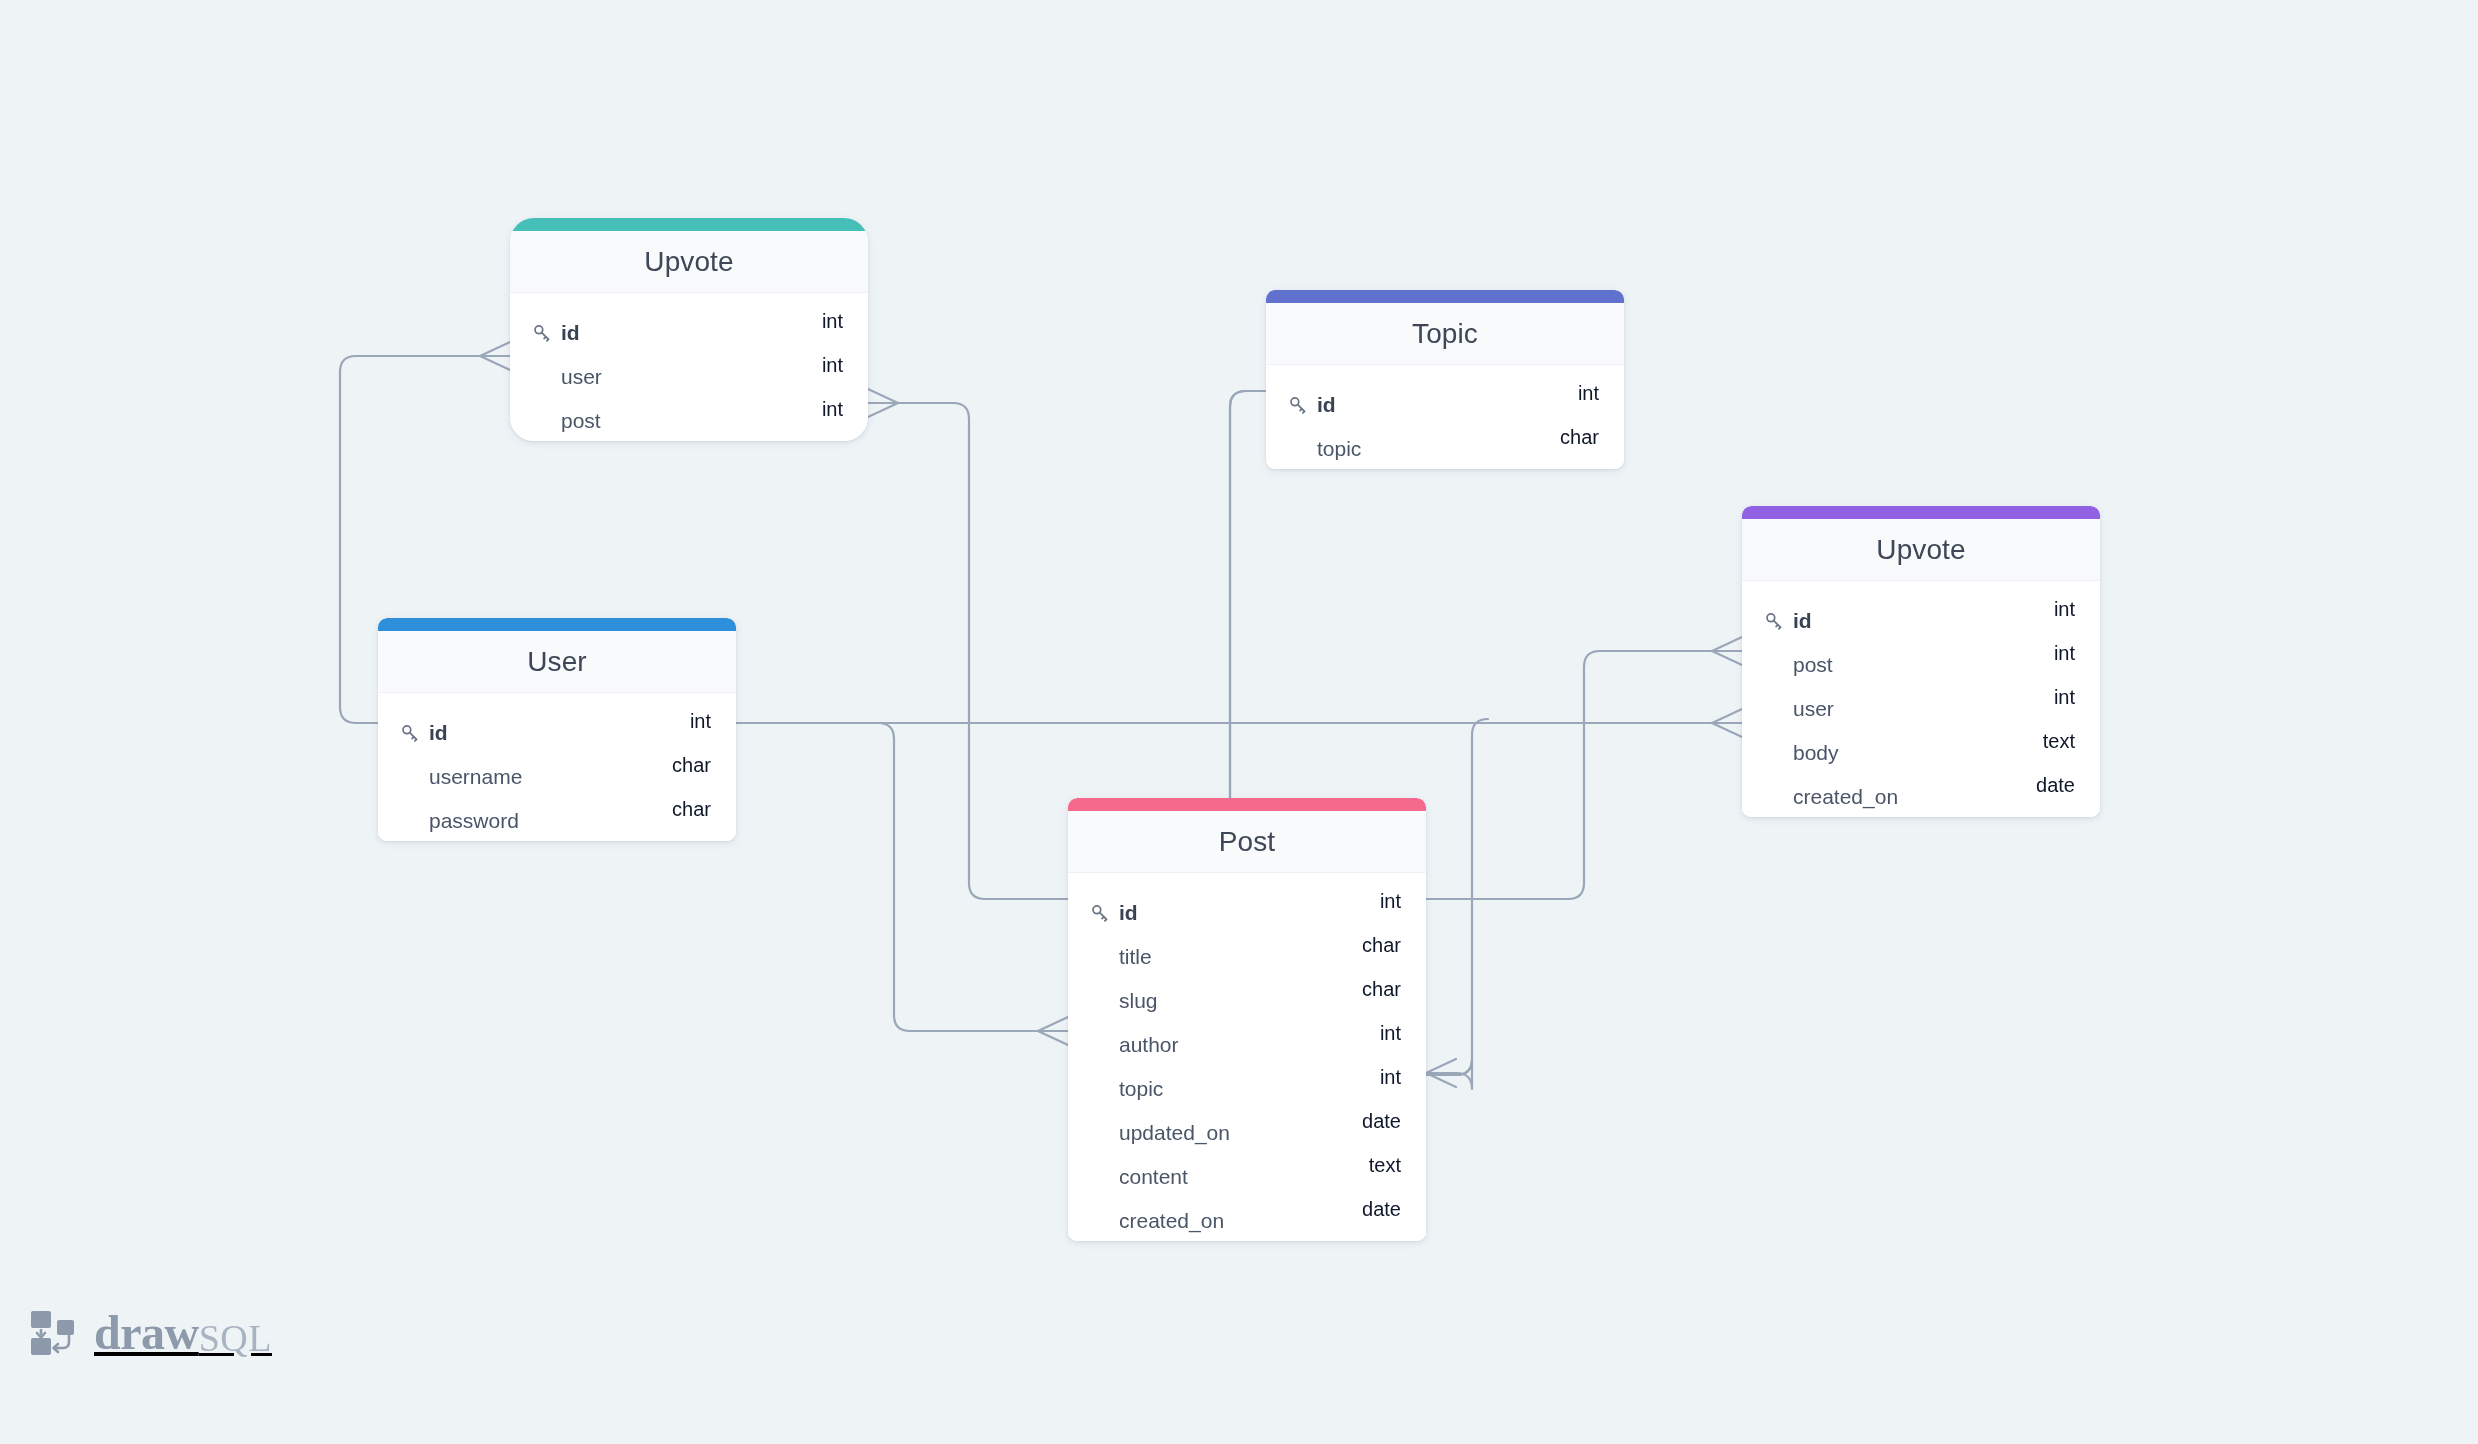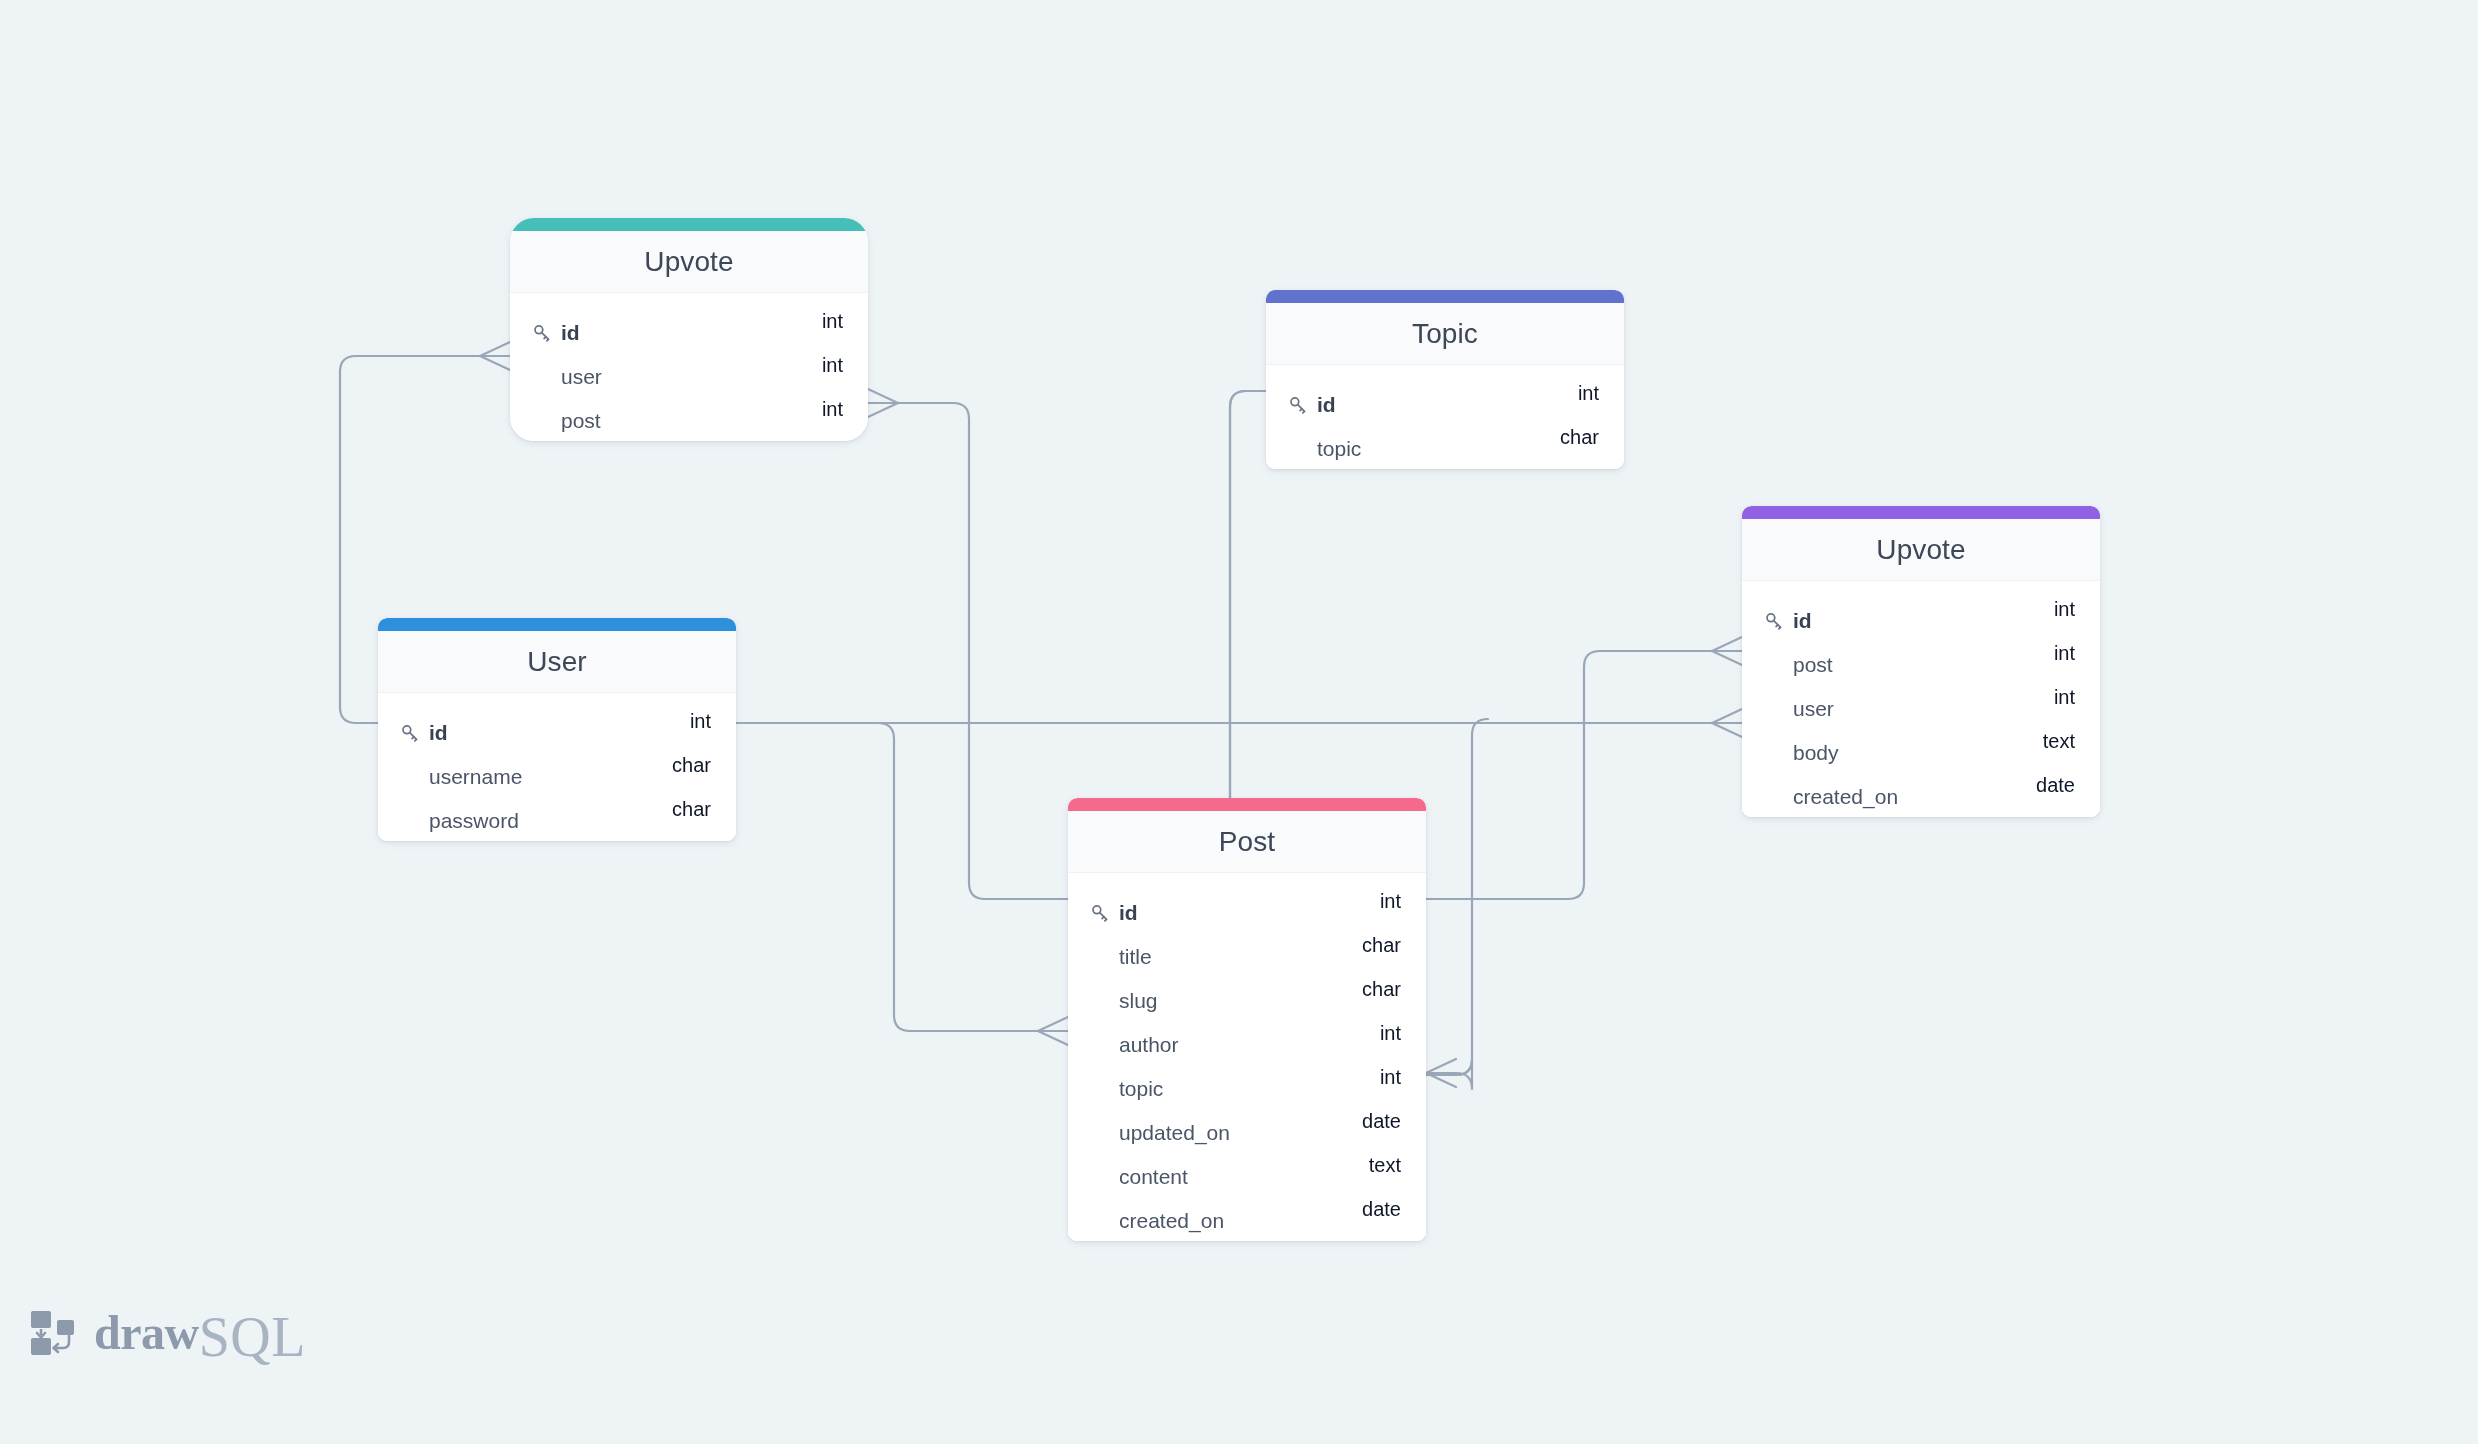--- a/index.html
+++ b/index.html
@@ -87,36 +87,37 @@
     white-space: nowrap;
     margin-left: 14px;
   }
 
   
   #logo {
     position: absolute;
     left: 28px;
     top: 1309px;
     display: flex;
-    align-items: flex-start;
+    align-items: flex-end;
     z-index: 8;
+    text-decoration: underline;
   }
   #logo-mark { margin-right: 16px; display: block; }
   .logo-draw {
     font-family: "Liberation Serif", serif;
     font-weight: bold;
     font-size: 48px;
     color: #8d9aab;
     letter-spacing: -0.5px;
     line-height: 1;
   }
   .logo-sql {
     font-family: "Liberation Serif", serif;
     font-weight: 400;
-    font-size: 56px;
+    font-size: 38px;
     color: #a9b4c2;
     letter-spacing: 0.5px;
     line-height: 1;
   }
 </style>
 </head>
 <body>
 
 <div id="canvas">
 

